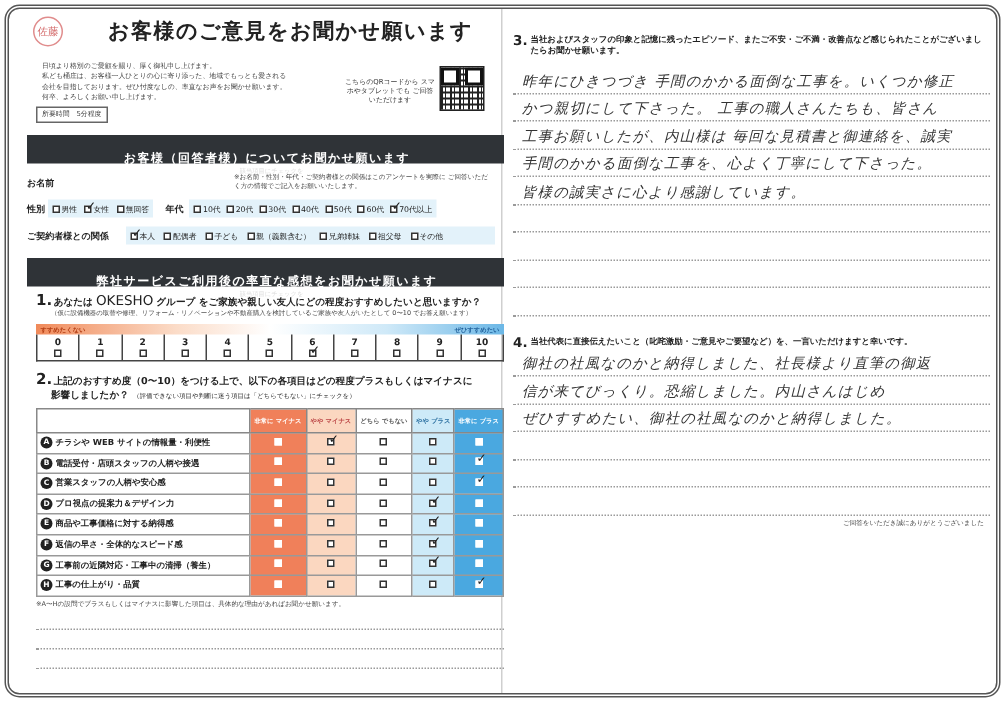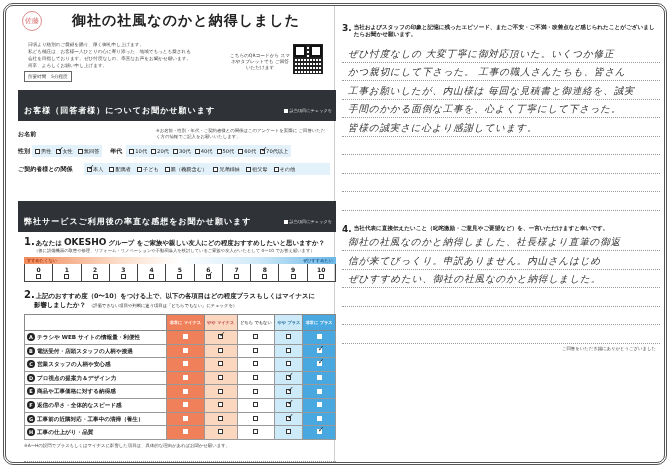--- a/index.html
+++ b/index.html
@@ -32,39 +32,39 @@
         linear-gradient(#222 40%, transparent 40%) 0 0/4px 4px;
       position: relative; border: 1px solid #222;
     }
     .qr::before, .qr::after {
       content: ""; position: absolute; width: 8px; height: 8px; border: 2px solid #111; background: #fff;
     }
     .qr::before { left: 0; top: 0; }
     .qr::after { right: 0; top: 0; }
 
     .sec-bar {
-      background: #2f3337; color: #fff; height: 31px; display: flex; align-items: center; justify-content: space-between;
-      padding: 10px 4px 0 6px; font-size: 8px; font-weight: bold; letter-spacing: 1px;
+      background: #2f3337; color: #fff; height: 19px; display: flex; align-items: center; justify-content: space-between;
+      padding: 10px 4px 0 6px; font-size: 8px; font-weight: bold; letter-spacing: 1px; flex-direction: column;
     }
     .sec-bar .note { font-size: 4.2px; font-weight: normal; letter-spacing: 0; color: #ddd; display: flex; align-items: center; gap: 2px; }
     .mini-check { width: 4px; height: 4px; background: #fff; display: inline-block; }
 
     .q-row { display: flex; align-items: center; font-size: 5.2px; margin-top: 2px; }
     .q-label { font-weight: bold; font-size: 6px; width: 28px; }
     .q-band { background: #e3f2fa; height: 12px; display: flex; align-items: center; padding: 0 3px; gap: 5px; }
     .opt { display: flex; align-items: center; gap: 1px; white-space: nowrap; }
     .box { width: 5px; height: 5px; border: 0.6px solid #333; background: #fff; display: inline-block; position: relative; }
     .box.checked::after {
       content: "✓"; position: absolute; left: 0px; top: -5px; font-size: 8px; color: #222;
     }
     .small-note { font-size: 4.4px; line-height: 6px; color: #444; }
 
     .q-head { font-size: 6.4px; font-weight: bold; display: flex; align-items: baseline; }
     .q-num { font-size: 10px; font-weight: bold; margin-right: 1px; }
-    .brand { font-size: 9px; font-weight: 700; margin: 0 2px; }
+    .brand { font-size: 9px; font-weight: 400; margin: 0 2px; }
     .q-sub { font-size: 4.3px; color: #444; padding-left: 16px; }
 
     .scale { margin-left: 6px; width: 312px; margin-top: 4px; }
     .scale-grad {
       height: 7px; display: flex; justify-content: space-between; align-items: center; padding: 0 3px;
       background: linear-gradient(90deg, #f08a5a 0%, #fbdcc8 30%, #ffffff 50%, #cfe9f8 75%, #6bb7e6 100%);
       font-size: 4.2px; font-weight: bold;
     }
     .scale-grad .neg { color: #b03a10; }
     .scale-grad .pos { color: #1f5f9a; }
@@ -109,21 +109,21 @@
   </style>
 </head>
 <body>
 
 <div class="frame"></div>
 <div class="divider-v"></div>
 
 <div class="left">
   <div class="title-row">
     <div class="stamp">佐藤</div>
-    <div class="title">御社の社風なのかと納得しました</div>
+    <div class="title">お客様のご意見をお聞かせ願います</div>
   </div>
 
   <div class="intro-row">
     <div class="intro">
       <div>日頃より格別のご愛顧を賜り、厚く御礼申し上げます。</div>
       <div>私ども桶庄は、お客様一人ひとりの心に寄り添った、地域でもっとも愛される</div>
       <div>会社を目指しております。ぜひ忖度なしの、率直なお声をお聞かせ願います。</div>
       <div>何卒、よろしくお願い申し上げます。</div>
       <div class="time-box">所要時間　5分程度</div>
     </div>
@@ -223,21 +223,21 @@
             <span>祖父母</span>
           </span>
         <span class="opt">
             <span class="box"></span>
             <span>その他</span>
           </span>
       </div>
     </div>
   </div>
 
-  <div style="margin-top:26px;">
+  <div style="margin-top:9px;">
     <div class="sec-bar">
       <span>弊社サービスご利用後の率直な感想をお聞かせ願います</span>
       <span class="note">
           <span class="mini-check"></span>
           <span>該当項目にチェックを</span>
         </span>
     </div>
 
     <div class="q-head" style="margin-top:4px; padding-left:6px;">
       <span class="q-num">1.</span>
@@ -394,37 +394,37 @@
     </div>
   </div>
 </div>
 
 <div class="right">
   <div class="rq" style="margin-top:16px;">
     <span class="q-num">3.</span>
     <span>当社およびスタッフの印象と記憶に残ったエピソード、またご不安・ご不満・改善点など感じられたことがございましたらお聞かせ願います。</span>
   </div>
   <div class="hand-lines">
-    <div class="hand-line">ぜひ忖度なしの 大変丁寧に御対応頂いた。いくつか修正</div>
+    <div class="hand-line">昨年にひきつづき 手間のかかる面倒な工事を。いくつか修正</div>
     <div class="hand-line">かつ親切にして下さった。 工事の職人さんたちも、皆さん</div>
     <div class="hand-line">工事お願いしたが、内山様は 毎回な見積書と御連絡を、誠実</div>
     <div class="hand-line">手間のかかる面倒な工事を、心よく丁寧にして下さった。</div>
     <div class="hand-line">皆様の誠実さに心より感謝しています。</div>
     <div class="hand-line"></div>
     <div class="hand-line"></div>
     <div class="hand-line"></div>
     <div class="hand-line"></div>
   </div>
 
   <div class="rq" style="margin-top:14px;">
     <span class="q-num">4.</span>
     <span>当社代表に直接伝えたいこと（叱咤激励・ご意見やご要望など）を、一言いただけますと幸いです。</span>
   </div>
   <div class="hand-lines" style="margin-top:0;">
     <div class="hand-line">御社の社風なのかと納得しました、社長様より直筆の御返</div>
-    <div class="hand-line">信が来てびっくり。申訳ありません。内山さんはじめ</div>
+    <div class="hand-line">信が来てびっくり。恐縮しました。内山さんはじめ</div>
     <div class="hand-line">ぜひすすめたい、御社の社風なのかと納得しました。</div>
     <div class="hand-line"></div>
     <div class="hand-line"></div>
     <div class="hand-line"></div>
   </div>
   <div class="thanks">ご回答をいただき誠にありがとうございました</div>
 </div>
 
 </body></html>

